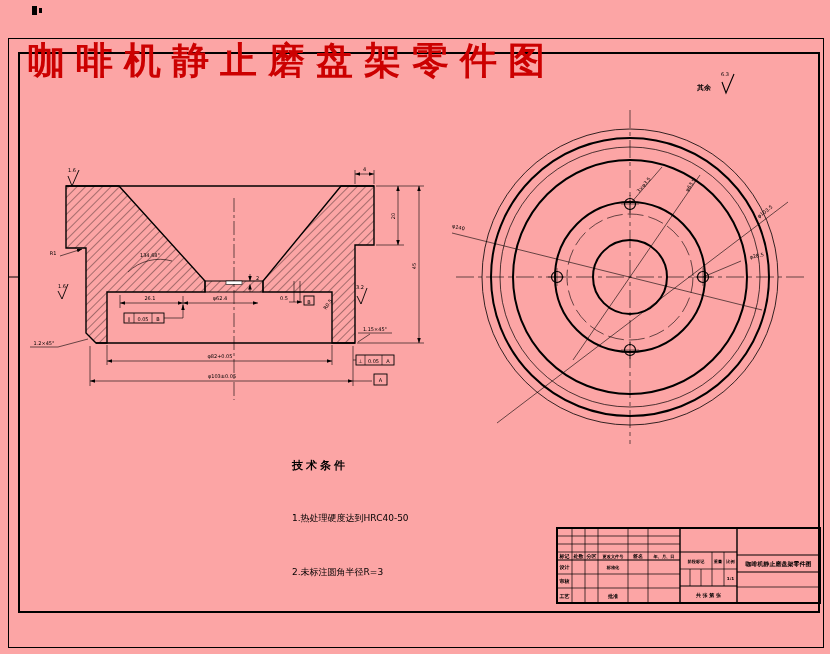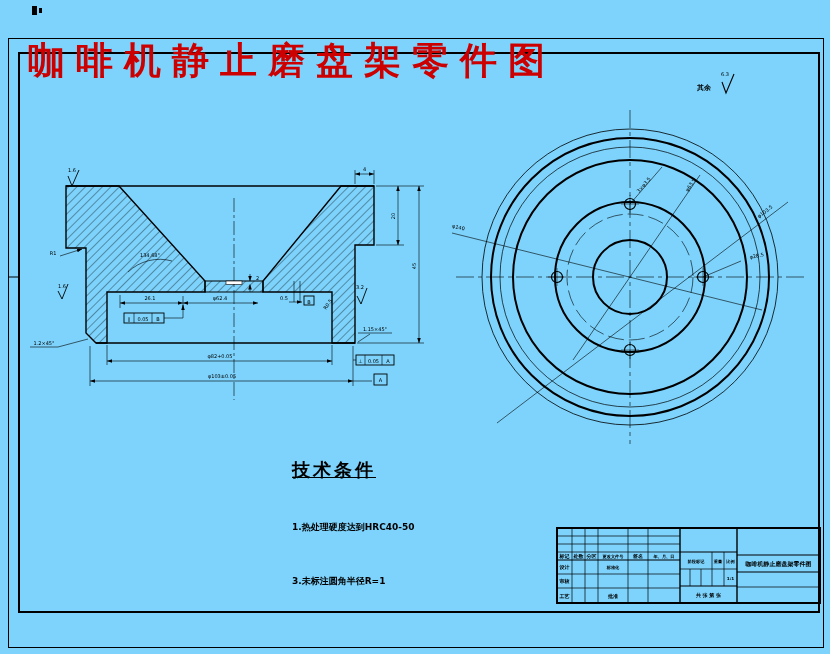--- a/index.html
+++ b/index.html
@@ -1,25 +1,25 @@
 <!DOCTYPE html>
 <html><head>
 <meta charset="utf-8">
 <style>
   html,body{margin:0;padding:0;background:#ffffff;}
-  #page{position:relative;width:830px;height:654px;background:#7dd3fc;overflow:hidden;
+  #page{position:relative;width:830px;height:654px;background:#fca5a5;overflow:hidden;
         font-family:"DejaVu Sans",sans-serif;color:#000;}
   .abs{position:absolute;}
   #outer-border{left:8px;top:38px;width:816px;height:610px;border:1px solid #000;box-sizing:border-box;}
   #inner-border{left:18px;top:52px;width:802px;height:561px;border:2px solid #000;box-sizing:border-box;}
   #drawing-title{left:28px;top:36px;font-family:"DejaVu Serif","DejaVu Sans",serif;
      font-size:37px;font-weight:bold;color:#cc0000;letter-spacing:11px;white-space:nowrap;}
   #tech-notes{left:292px;top:458px;width:230px;}
-  #tech-notes .head{font-size:18px;font-weight:bold;letter-spacing:3px;margin-bottom:10px;text-decoration:underline;}
-  #tech-notes .item{font-size:9px;font-weight:bold;line-height:18px;white-space:nowrap;margin-top:36px;}
+  #tech-notes .head{font-size:11px;font-weight:bold;letter-spacing:3px;margin-bottom:10px;}
+  #tech-notes .item{font-size:9px;font-weight:normal;line-height:18px;white-space:nowrap;margin-top:36px;}
   svg text{font-family:"DejaVu Sans",sans-serif;fill:#000;}
   .t5{font-size:5px;}
   .t6{font-size:6px;font-weight:bold;}
   .t7{font-size:7px;font-weight:bold;}
   .tb{font-size:5px;font-weight:bold;}
   .tb4{font-size:4.2px;font-weight:bold;}
 </style>
 </head>
 <body>
 
@@ -255,16 +255,16 @@
         <text class="tb4" x="173.5" y="51.5">1:1</text>
         <text class="tb" x="151.5" y="69">共  张  第  张</text>
         <text class="t6" x="221.5" y="38">咖啡机静止磨盘架零件图</text>
       </g>
     </g>
   </svg>
 
   <div class="abs" id="tech-notes">
     <div class="head">技术条件</div>
     <div class="item">1.热处理硬度达到HRC40-50</div>
-    <div class="item">3.未标注圆角半径R=1</div>
+    <div class="item">2.未标注圆角半径R=3</div>
   </div>
 
 </div>
 
 </body></html>

